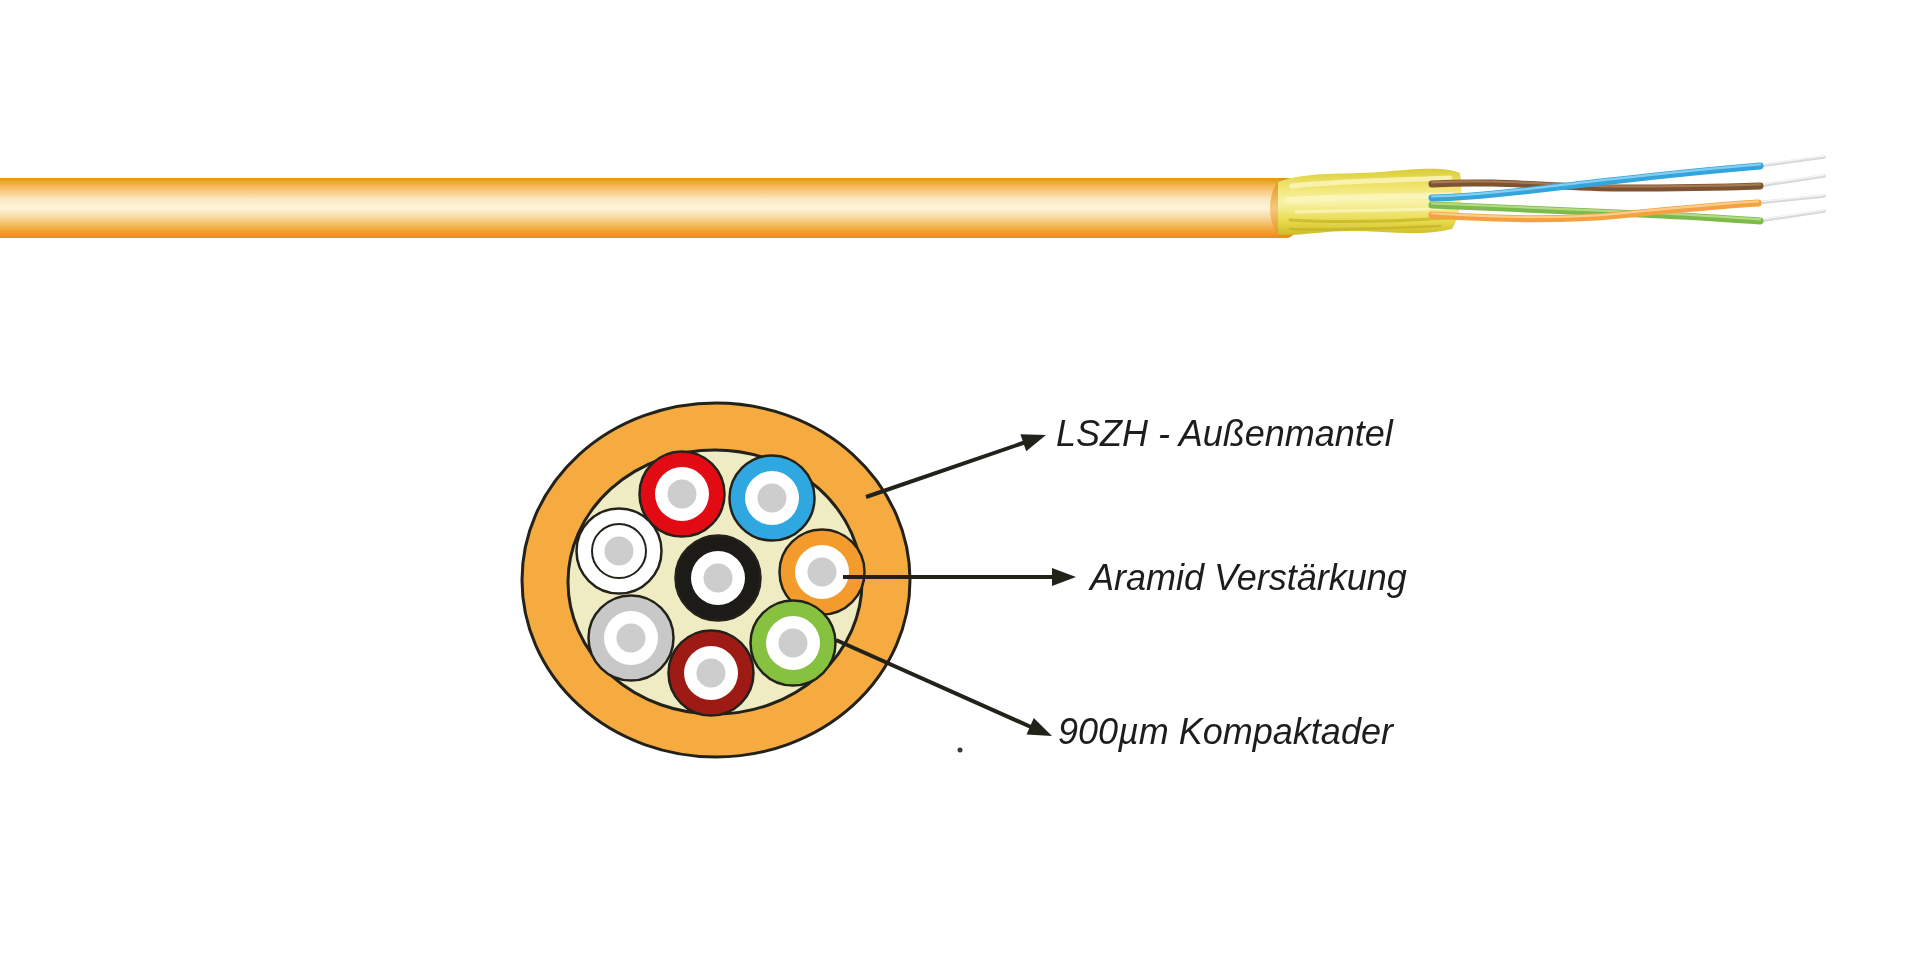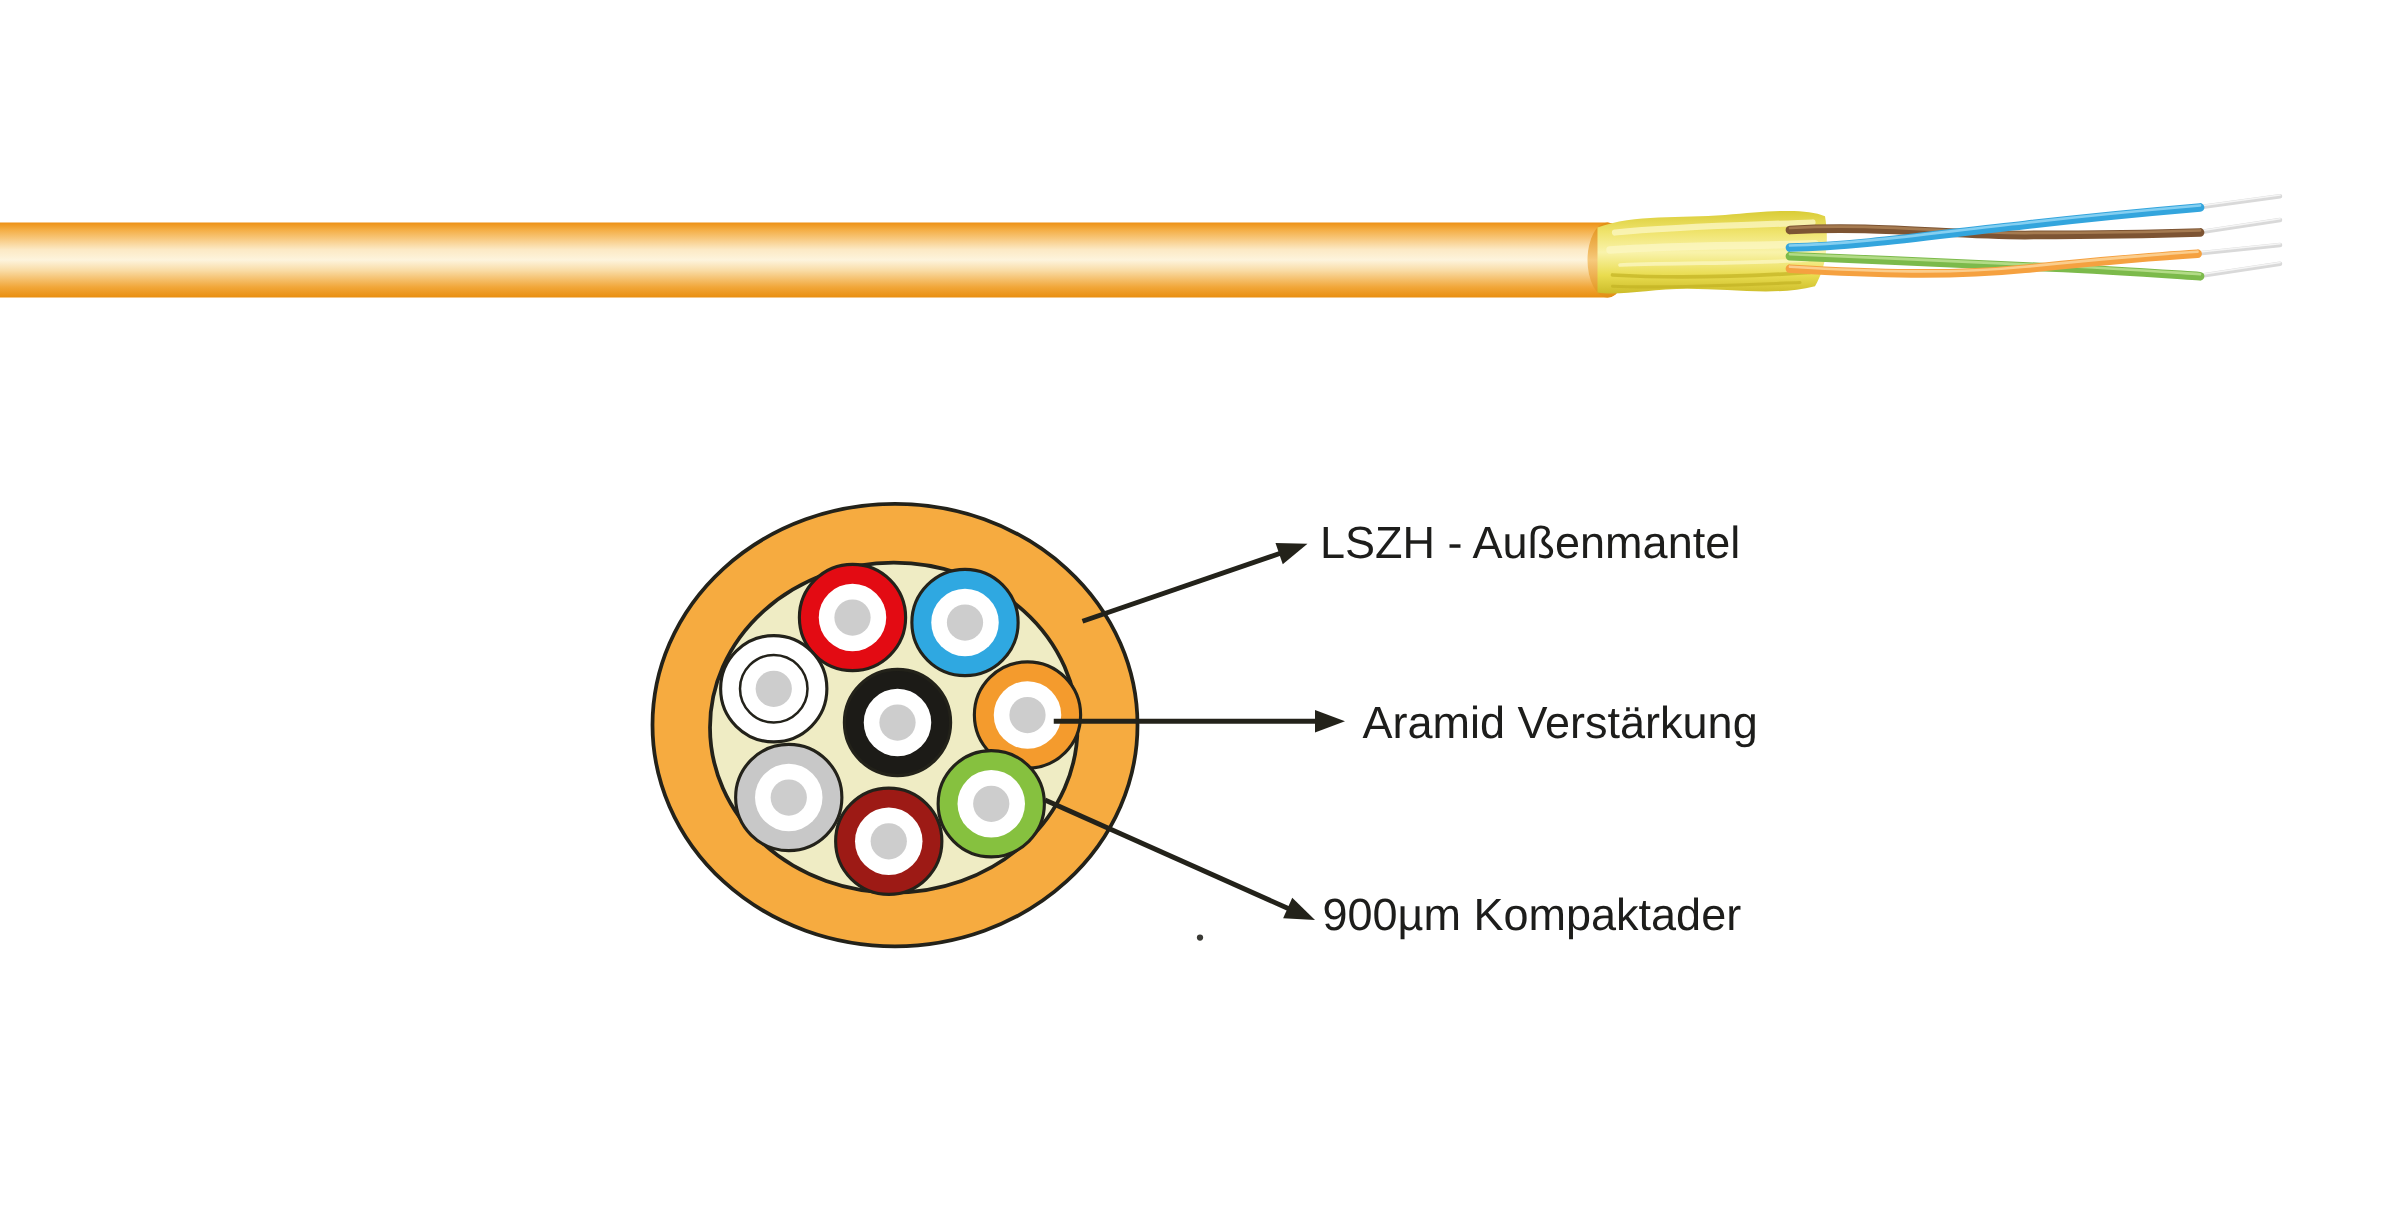--- a/index.html
+++ b/index.html
@@ -1,17 +1,17 @@
 <!DOCTYPE html>
 <html style="--outline: #23221a; --text: #1d1d1b;"><head>
 <meta charset="utf-8">
 <style>
   html,body{margin:0;padding:0;background:#ffffff;}
   body{width:1920px;height:971px;overflow:hidden;font-family:"Liberation Sans",sans-serif;}
-  .stage{position:relative;width:1920px;height:971px;background:#ffffff;}
+  .stage{position:relative;width:1920px;height:971px;background:#ffffff;font-style:italic;}
   svg{display:block;}
   .outline{stroke:var(--outline,#23221a);stroke-width:3;}
   .arrow-line{stroke:var(--outline,#23221a);stroke-width:4;fill:none;}
   .arrow-head{fill:var(--outline,#23221a);stroke:none;}
   .fiber{stroke-width:7;fill:none;stroke-linecap:round;}
   .fiber-hl{stroke-width:2.2;fill:none;stroke-linecap:round;opacity:.85;}
   .tip{stroke-width:3.6;fill:none;stroke-linecap:round;}
   .tip-hl{stroke-width:1.3;fill:none;stroke-linecap:round;opacity:.9;}
   .streak-light{fill:none;stroke-linecap:round;opacity:.8;}
   .streak-dark{fill:none;stroke-linecap:round;opacity:.7;}

